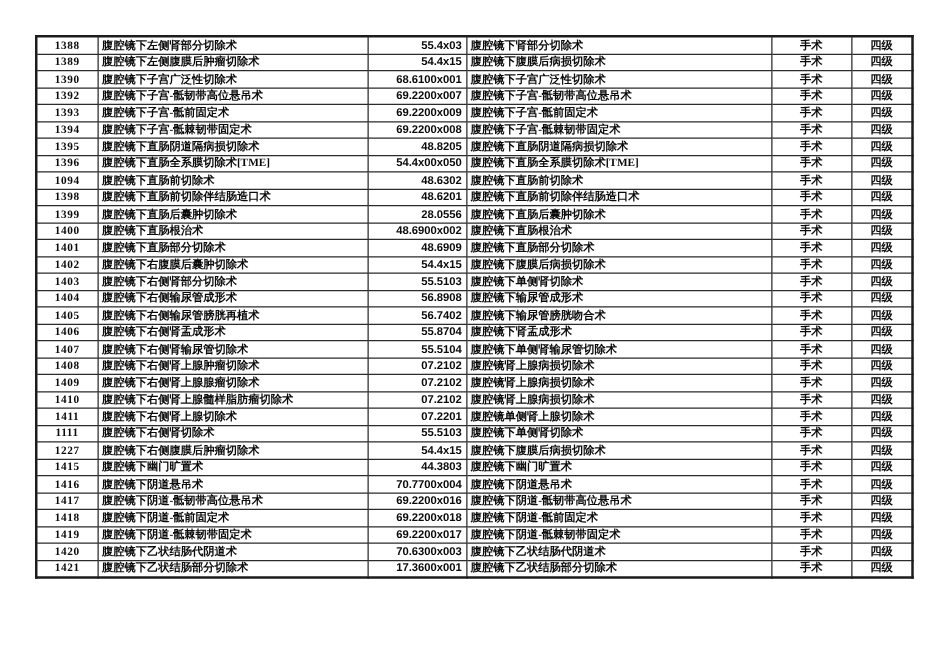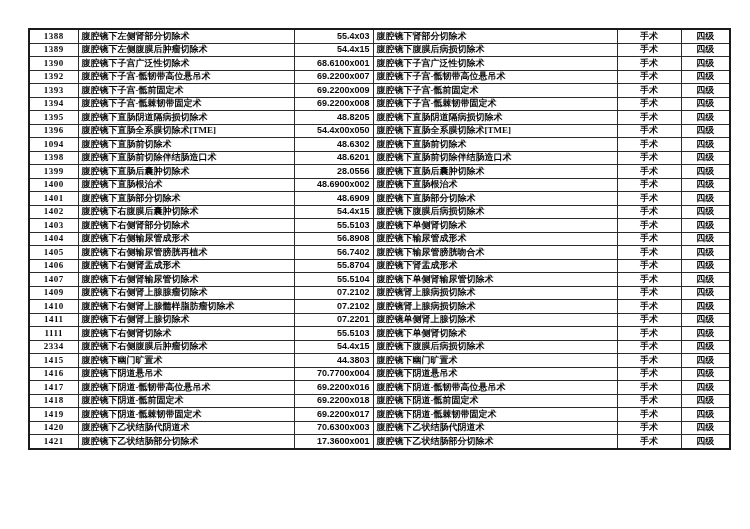--- a/index.html
+++ b/index.html
@@ -213,20 +213,28 @@
         </tr>
         <tr>
           <td class="col-no">1407</td>
           <td class="col-name">腹腔镜下右侧肾输尿管切除术</td>
           <td class="col-code">55.5104</td>
           <td class="col-std">腹腔镜下单侧肾输尿管切除术</td>
           <td class="col-cat">手术</td>
           <td class="col-level">四级</td>
         </tr>
         <tr>
+          <td class="col-no">1408</td>
+          <td class="col-name">腹腔镜下右侧肾上腺肿瘤切除术</td>
+          <td class="col-code">07.2102</td>
+          <td class="col-std">腹腔镜肾上腺病损切除术</td>
+          <td class="col-cat">手术</td>
+          <td class="col-level">四级</td>
+        </tr>
+        <tr>
           <td class="col-no">1409</td>
           <td class="col-name">腹腔镜下右侧肾上腺腺瘤切除术</td>
           <td class="col-code">07.2102</td>
           <td class="col-std">腹腔镜肾上腺病损切除术</td>
           <td class="col-cat">手术</td>
           <td class="col-level">四级</td>
         </tr>
         <tr>
           <td class="col-no">1410</td>
           <td class="col-name">腹腔镜下右侧肾上腺髓样脂肪瘤切除术</td>
@@ -245,21 +253,21 @@
         </tr>
         <tr>
           <td class="col-no">1111</td>
           <td class="col-name">腹腔镜下右侧肾切除术</td>
           <td class="col-code">55.5103</td>
           <td class="col-std">腹腔镜下单侧肾切除术</td>
           <td class="col-cat">手术</td>
           <td class="col-level">四级</td>
         </tr>
         <tr>
-          <td class="col-no">2334</td>
+          <td class="col-no">1227</td>
           <td class="col-name">腹腔镜下右侧腹膜后肿瘤切除术</td>
           <td class="col-code">54.4x15</td>
           <td class="col-std">腹腔镜下腹膜后病损切除术</td>
           <td class="col-cat">手术</td>
           <td class="col-level">四级</td>
         </tr>
         <tr>
           <td class="col-no">1415</td>
           <td class="col-name">腹腔镜下幽门旷置术</td>
           <td class="col-code">44.3803</td>

